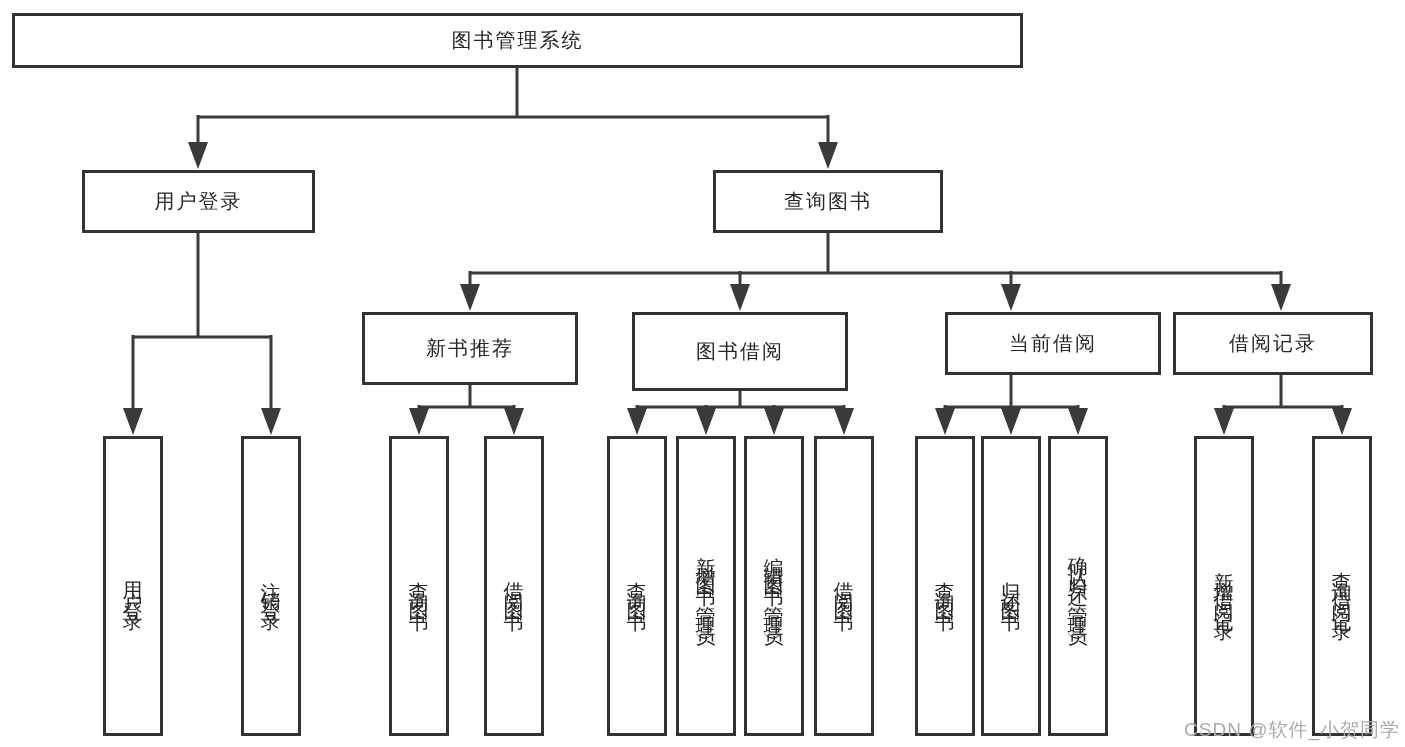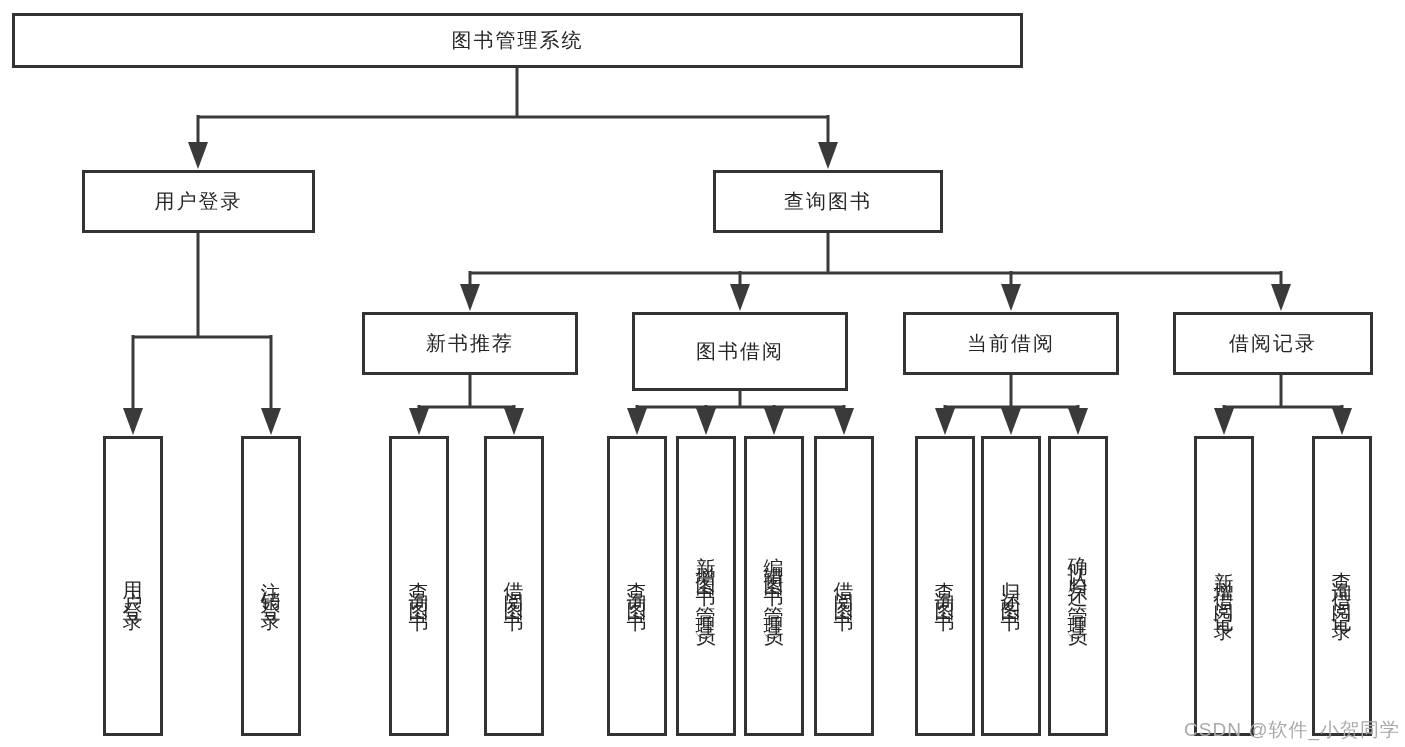--- a/index.html
+++ b/index.html
@@ -91,23 +91,23 @@
       <polygon points="1214,408 1234,408 1224,435"></polygon>
       <polygon points="1332,408 1352,408 1342,435"></polygon>
     </g>
   </svg>
 
   <div class="node hbox" style="left:12px; top:13px; width:1011px; height:55px;">图书管理系统</div>
 
   <div class="node hbox" style="left:82px; top:170px; width:233px; height:63px;">用户登录</div>
   <div class="node hbox" style="left:713px; top:170px; width:230px; height:63px;">查询图书</div>
 
-  <div class="node hbox" style="left:362px; top:312px; width:216px; height:63px;">新书推荐</div>
+  <div class="node hbox" style="left:362px; top:312px; width:216px; height:73px;">新书推荐</div>
   <div class="node hbox" style="left:632px; top:312px; width:216px; height:79px;">图书借阅</div>
-  <div class="node hbox" style="left:903px; top:312px; width:216px; height:63px;">当前借阅</div>
+  <div class="node hbox" style="left:945px; top:312px; width:216px; height:63px;">当前借阅</div>
   <div class="node hbox" style="left:1173px; top:312px; width:200px; height:63px;">借阅记录</div>
 
   <div class="node vbox" style="left:103px; top:436px; width:60px; height:300px;">用户登录</div>
   <div class="node vbox" style="left:241px; top:436px; width:60px; height:300px;">注销登录</div>
 
   <div class="node vbox" style="left:389px; top:436px; width:60px; height:300px;">查询图书</div>
   <div class="node vbox" style="left:484px; top:436px; width:60px; height:300px;">借阅图书</div>
 
   <div class="node vbox" style="left:607px; top:436px; width:60px; height:300px;">查询图书</div>
   <div class="node vbox" style="left:676px; top:436px; width:60px; height:300px;">新增图书（管理员）</div>

